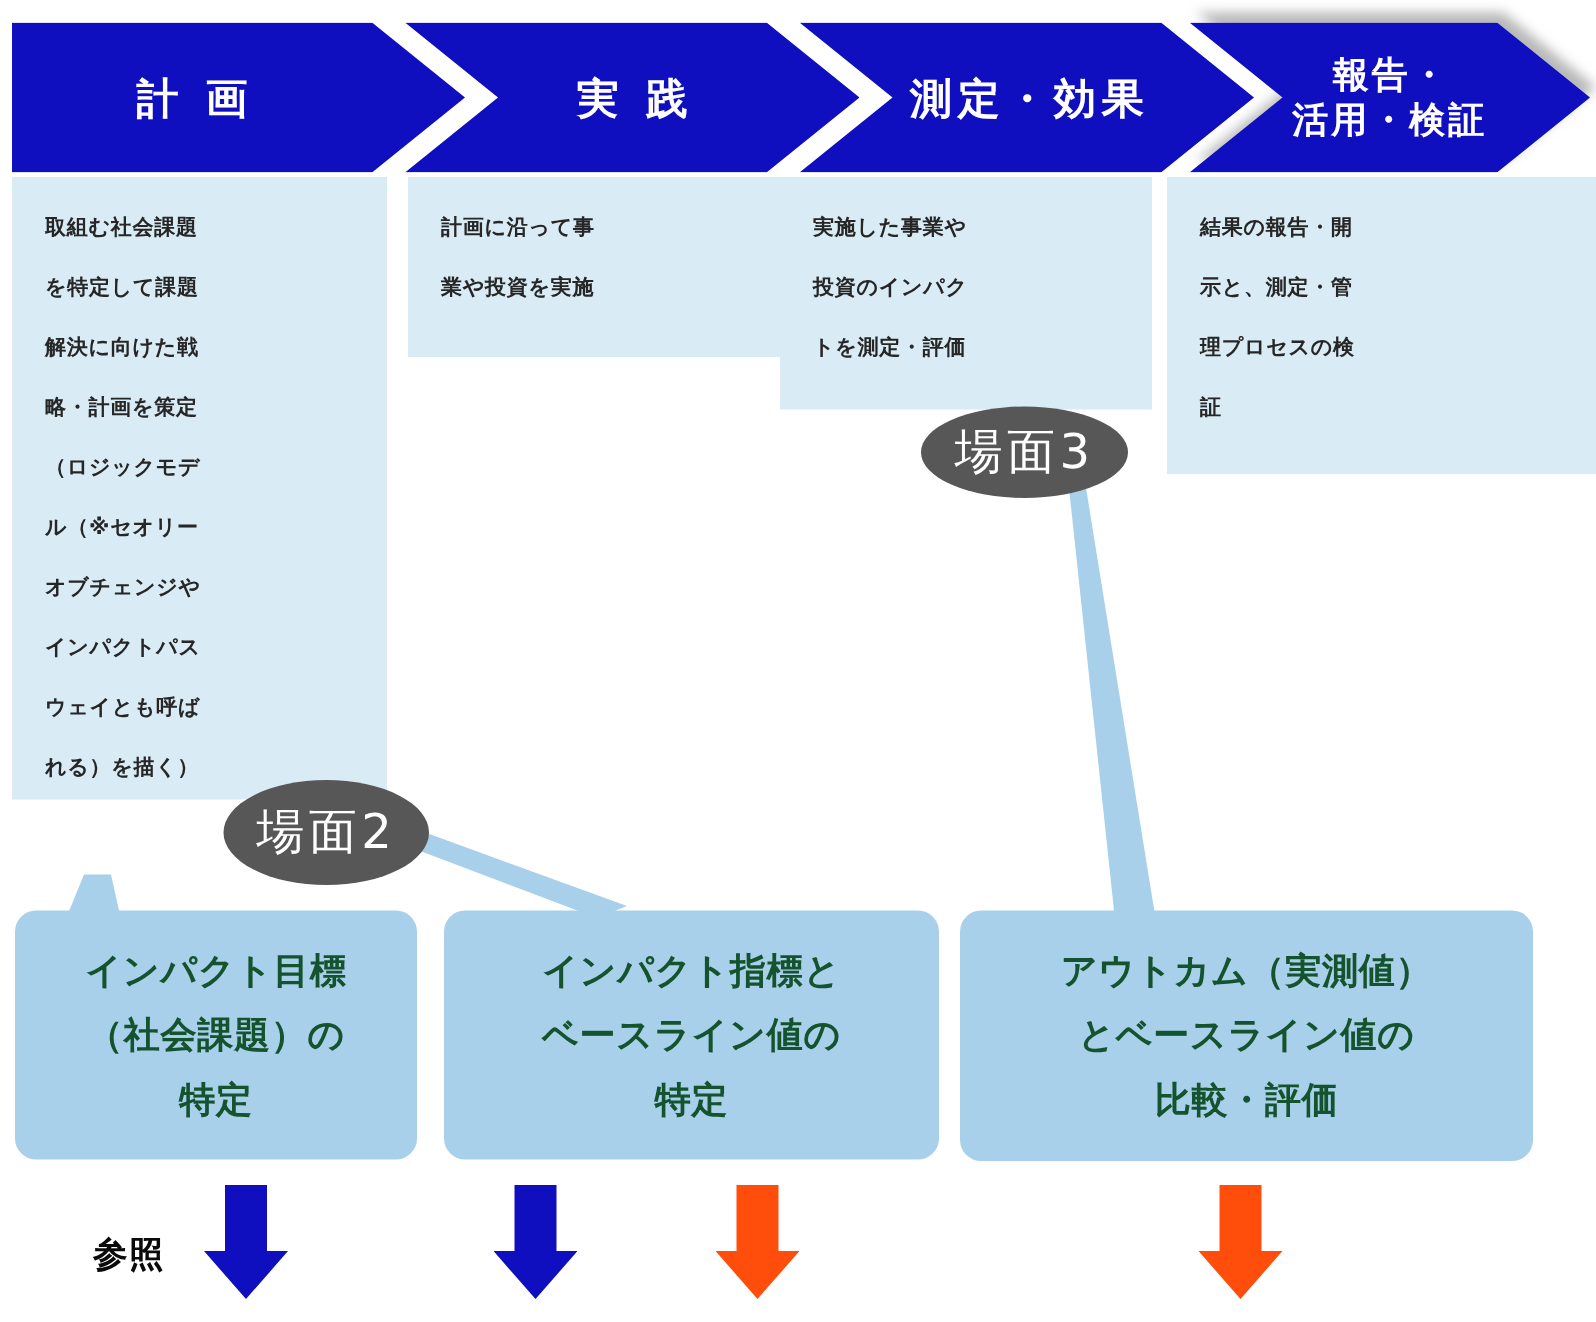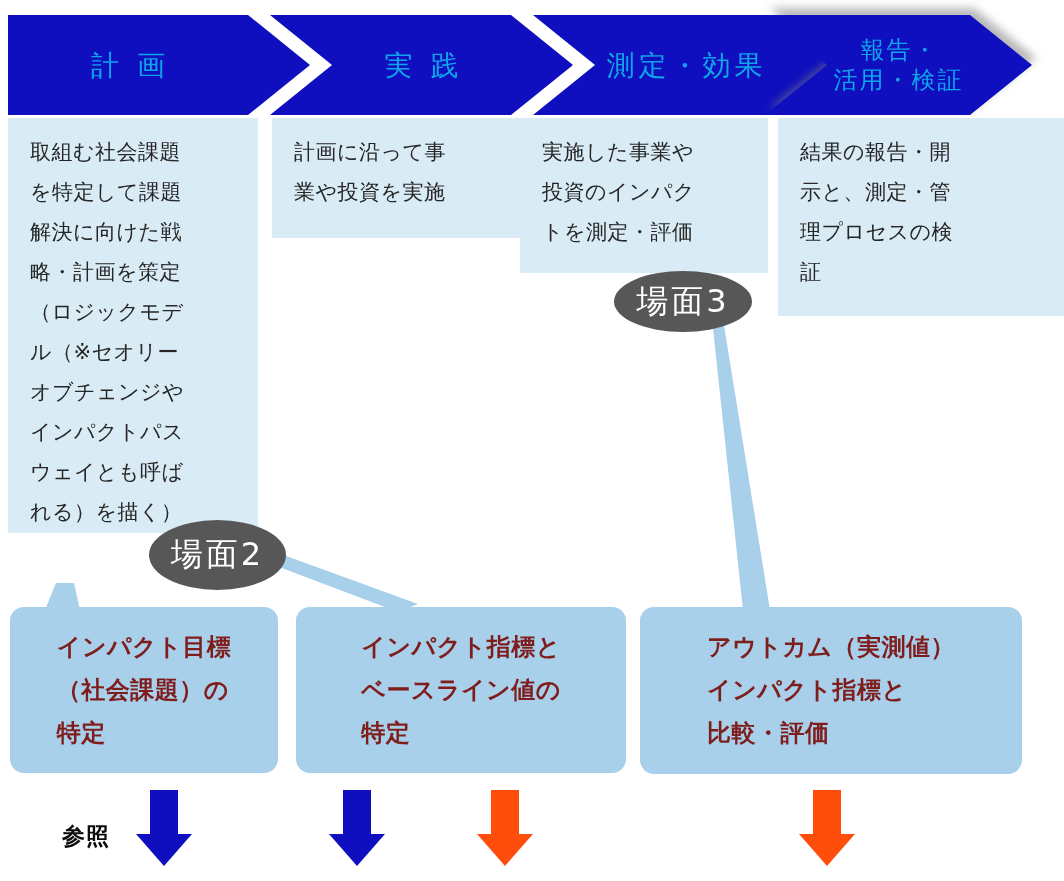--- a/index.html
+++ b/index.html
@@ -3,69 +3,69 @@
 <meta charset="utf-8">
 <style>
   html,body{margin:0;padding:0;background:#ffffff;}
   .canvas{
     position:relative;width:1064px;height:881px;background:#ffffff;overflow:hidden;
     font-family:"DejaVu Sans","Liberation Sans",sans-serif;
   }
   
   .chev{
     position:absolute;top:15px;height:100px;background:var(--primary-blue,#0f0fbf);
-    display:flex;align-items:center;justify-content:center;color:#0ea5e9;font-weight:normal;
+    display:flex;align-items:center;justify-content:center;color:#ffffff;font-weight:bold;
     box-sizing:border-box;
   }
   .chev-label{
     font-size:28px;line-height:1.25;text-align:center;white-space:pre-line;
     letter-spacing:4px;text-indent:4px;
   }
   .chev1{left:8px;width:302px;padding-right:62px;
     clip-path:polygon(0 0,calc(100% - 62px) 0,100% 50%,calc(100% - 62px) 100%,0 100%);}
   .chev-notch{
     clip-path:polygon(0 0,calc(100% - 62px) 0,100% 50%,calc(100% - 62px) 100%,0 100%,62px 50%);
     padding-left:62px;padding-right:62px;
   }
   .chev2{left:270px;width:303px;}
   .chev3{left:533px;width:303px;}
   .chev1 .chev-label,.chev2 .chev-label{letter-spacing:18px;text-indent:18px;}
   .chev4-wrap{
-    position:absolute;left:765px;top:0;width:269px;height:132px;
+    position:absolute;left:793px;top:0;width:269px;height:132px;
     filter:drop-shadow(4px -7px 4px rgba(125,125,125,0.55));
   }
   .chev4{left:0;width:267px;}
   .chev4 .chev-label{font-size:24px;letter-spacing:2px;text-indent:2px;}
   
   .desc{
     position:absolute;background:var(--panel-light-blue,#d9ebf5);color:#262626;
-    font-size:21px;line-height:40px;white-space:pre-line;box-sizing:border-box;
-    padding:14px 0 0 22px;letter-spacing:0.5px;
+    font-size:14px;line-height:40px;white-space:pre-line;box-sizing:border-box;
+    padding:14px 0 0 22px;letter-spacing:0.5px;font-weight:bold;
   }
   .desc1{left:8px;top:118px;width:250px;height:415px;}
   .desc2{left:272px;top:118px;width:250px;height:120px;}
   .desc3{left:520px;top:118px;width:248px;height:155px;}
   .desc4{left:778px;top:118px;width:288px;height:198px;}
   
   .connectors{position:absolute;left:0;top:0;pointer-events:none;}
   .connectors polygon{fill:var(--panel-medium-blue,#a8d0ea);}
   
   .scene{
     position:absolute;background:var(--scene-gray,#575757);border-radius:50%;
     color:#fff;display:flex;align-items:center;justify-content:center;
     font-size:32px;letter-spacing:3px;
   }
   .scene1{left:8px;top:523px;width:138px;height:67px;}
   .scene2{left:149px;top:520px;width:137px;height:70px;}
   .scene3{left:614px;top:271px;width:138px;height:61px;}
   
   .out{
     position:absolute;background:var(--panel-medium-blue,#a8d0ea);border-radius:14px;
-    color:#7f1d1d;font-weight:bold;font-size:24px;line-height:43px;white-space:pre-line;
-    display:flex;align-items:center;justify-content:center;
+    color:#14532d;font-weight:bold;font-size:24px;line-height:43px;white-space:pre-line;
+    display:flex;align-items:center;justify-content:center;text-align:center;
     letter-spacing:0.5px;
   }
   .out1{left:10px;top:607px;width:268px;height:166px;}
   .out2{left:296px;top:607px;width:330px;height:166px;}
   .out3{left:640px;top:607px;width:382px;height:167px;}
   
   .arrow{
     position:absolute;top:790px;width:56px;height:76px;
     clip-path:polygon(25% 0,75% 0,75% 58%,100% 58%,50% 100%,0 58%,25% 58%);
   }
@@ -128,21 +128,21 @@
     <polygon points="712,319 723,319 770,610 743,610"></polygon>
   </svg>
 
   <div class="out out1">インパクト目標
 （社会課題）の
 特定</div>
   <div class="out out2">インパクト指標と
 ベースライン値の
 特定</div>
   <div class="out out3">アウトカム（実測値）
-インパクト指標と
+とベースライン値の
 比較・評価</div>
 
   <div class="scene scene2">場面2</div>
   <div class="scene scene3">場面3</div>
 
   <div class="ref">参照</div>
   <div class="arrow arrow-blue a1"></div>
   <div class="arrow arrow-blue a2"></div>
   <div class="arrow arrow-orange a3"></div>
   <div class="arrow arrow-orange a4"></div>

